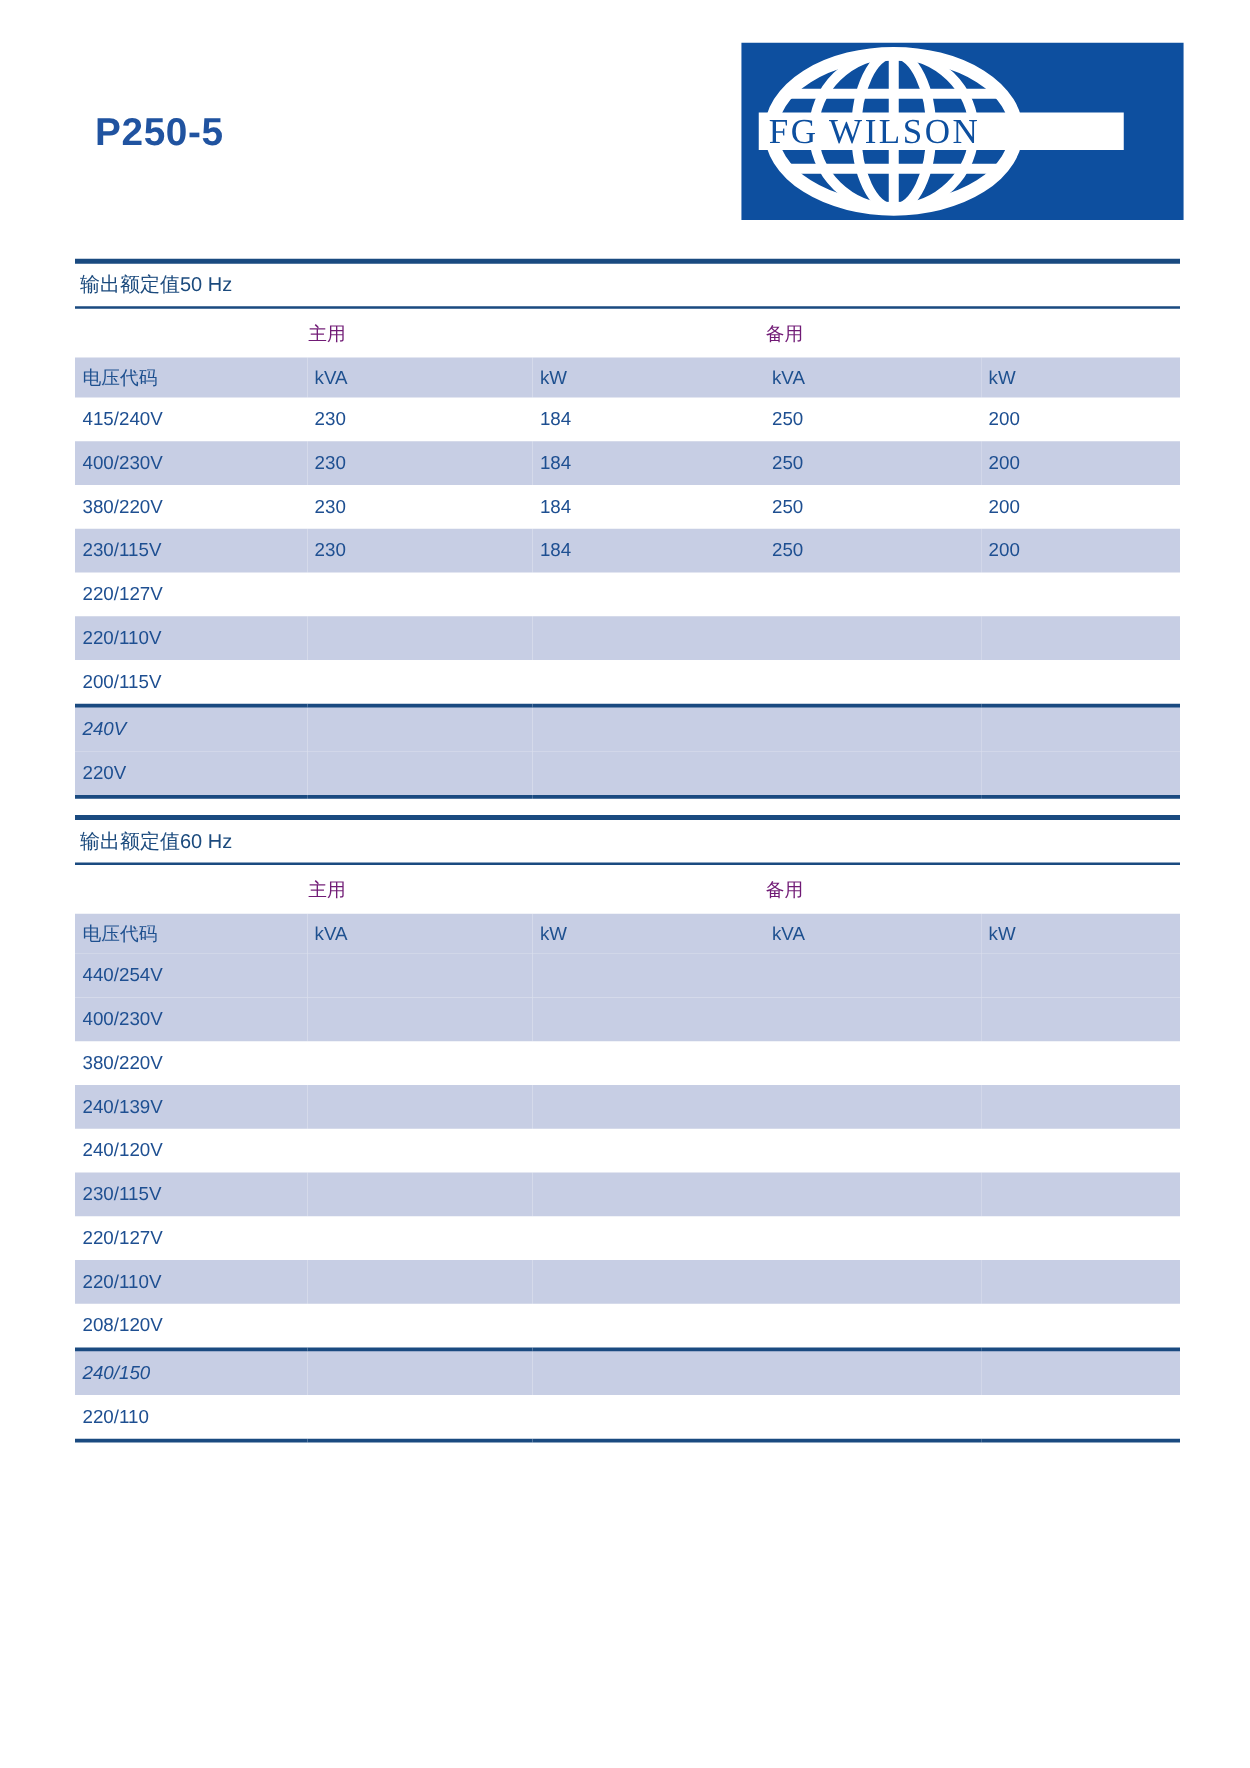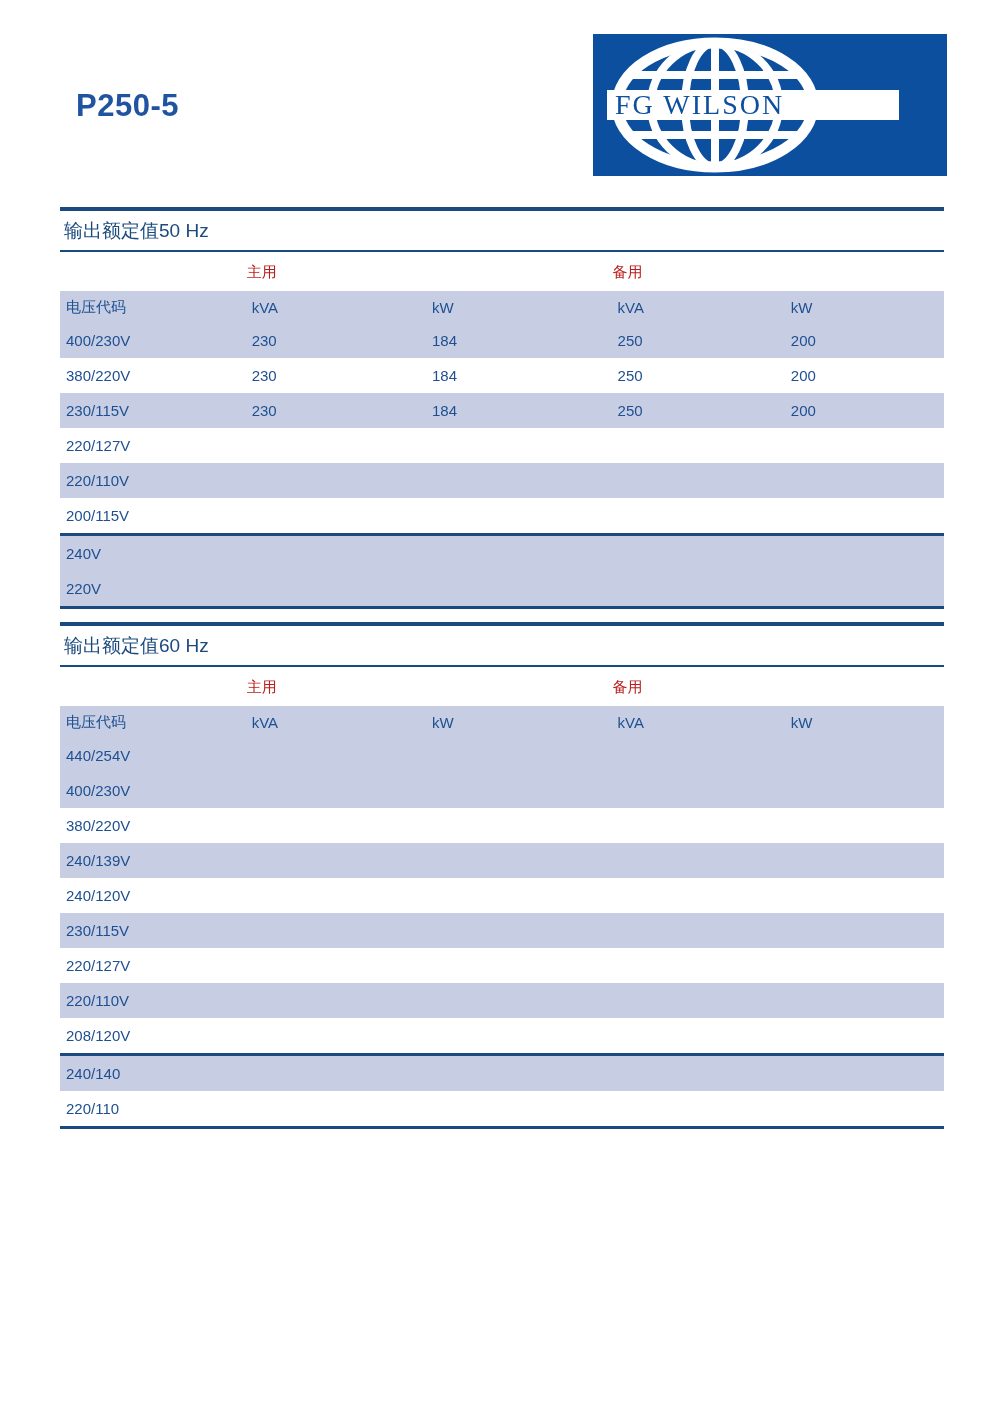--- a/index.html
+++ b/index.html
@@ -12,37 +12,37 @@
     position:absolute;left:76px;top:88px;
     font-size:31px;font-weight:700;color:#2053a0;letter-spacing:0.5px;
   }
   .logo-box{position:absolute;left:593px;top:34px;width:354px;height:142px;}
   .content{position:absolute;left:60px;top:207px;width:884px;}
   .section{margin:0;}
   .section + .section{margin-top:13px;}
   .section-title{
     border-top:4px solid #1a4a80;border-bottom:2px solid #1a4a80;
     padding:7px 2px 6px 4px;
-    font-size:19px;color:#1b4a7d;font-weight:400;
+    font-size:16px;color:#1b4a7d;font-weight:400;
   }
   table.ratings{
     width:100%;border-collapse:collapse;table-layout:fixed;margin-top:2px;
     font-size:15px;color:#1e4f91;
   }
   table.ratings th{font-weight:400;text-align:left;}
-  tr.group-row th{height:35px;color:#b91c1c;vertical-align:middle;}
+  tr.group-row th{height:35px;color:#701a75;vertical-align:middle;}
   th.group-prime{text-align:center;padding-right:107px;}
   th.group-standby{text-align:center;padding-right:145px;}
   tr.header-row th{
     height:30px;background:#c7cee4;color:#1e508f;
     padding-left:6px;vertical-align:middle;margin-left:44px;
   }
   table.ratings td{height:33px;padding-left:6px;vertical-align:middle;}
   tr.shaded{background:#c7cee4;margin-left:44px;}
-  tr.sep{border-top:3px solid #1a4a80;}
+  tr.sep{border-top:3px solid #1a4a80;font-style:italic;}
   table.ratings{border-bottom:3px solid #1a4a80;}
 </style>
 </head>
 <body>
 
 <div class="page-title">P250-5</div>
 
 <div class="logo-box">
   <svg width="354" height="142" viewBox="0 0 354 142" xmlns="http://www.w3.org/2000/svg">
     <rect x="0" y="0" width="354" height="142" fill="#0d4f9f"></rect>
@@ -83,20 +83,27 @@
         </tr>
         <tr class="header-row">
           <th>电压代码</th>
           <th>kVA</th>
           <th>kW</th>
           <th>kVA</th>
           <th>kW</th>
         </tr>
       </thead>
       <tbody>
+          <tr>
+            <td>415/240V</td>
+            <td>230</td>
+            <td>184</td>
+            <td>250</td>
+            <td>200</td>
+          </tr>
           <tr class="shaded">
             <td>400/230V</td>
             <td>230</td>
             <td>184</td>
             <td>250</td>
             <td>200</td>
           </tr>
           <tr>
             <td>380/220V</td>
             <td>230</td>
@@ -232,21 +239,21 @@
             <td></td>
           </tr>
           <tr>
             <td>208/120V</td>
             <td></td>
             <td></td>
             <td></td>
             <td></td>
           </tr>
           <tr class="shaded sep">
-            <td>240/140</td>
+            <td>240/150</td>
             <td></td>
             <td></td>
             <td></td>
             <td></td>
           </tr>
           <tr>
             <td>220/110</td>
             <td></td>
             <td></td>
             <td></td>

